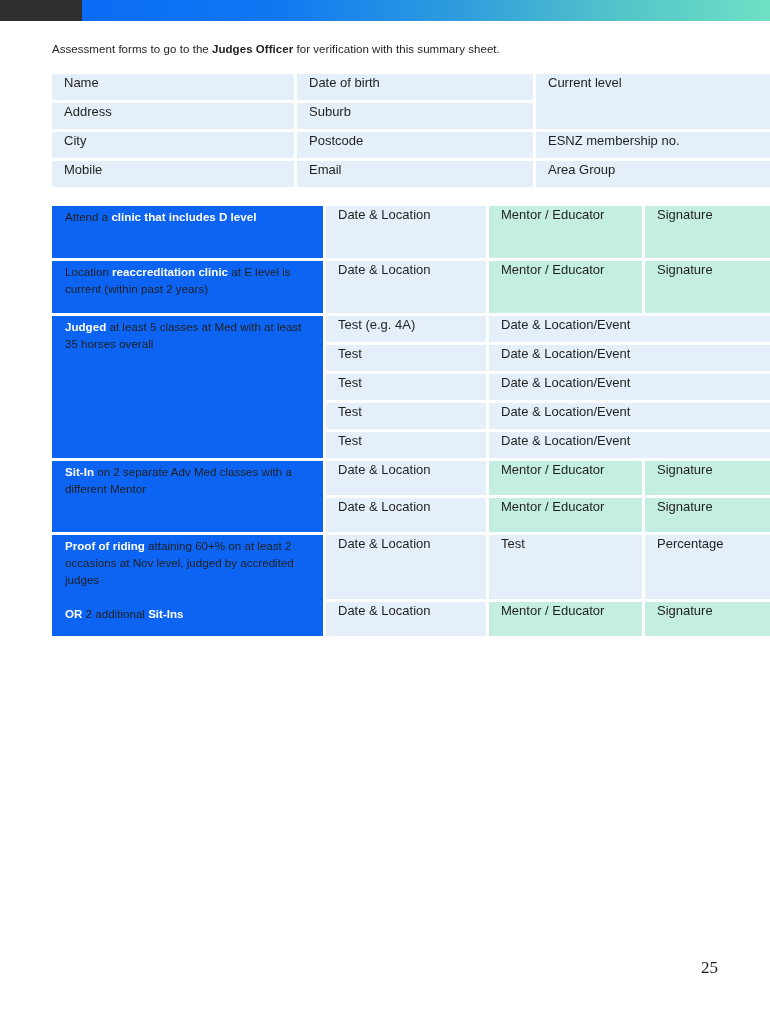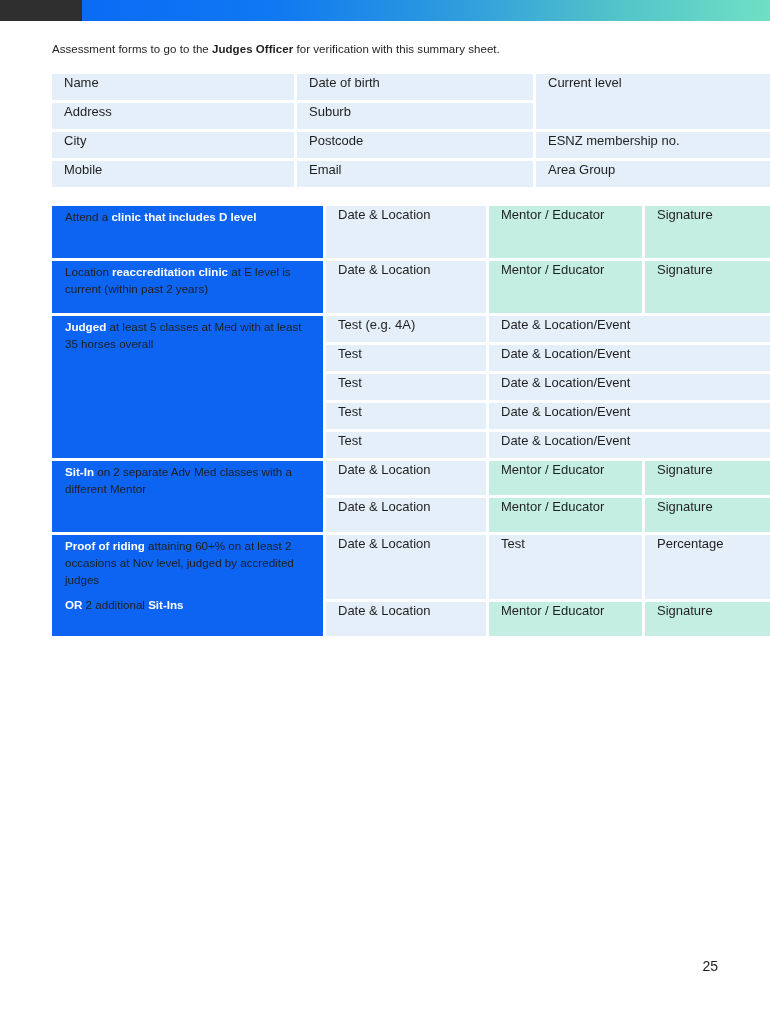--- a/index.html
+++ b/index.html
@@ -87,25 +87,26 @@
     padding: 2px 13px;
     font-size: 11.6px;
     line-height: 1.48;
   }
   .req-tbl td.sub { height: 26px; }
 
   .page-number {
     position: absolute;
     right: 52px;
     top: 958px;
-    font-size: 14px;
+    font-size: 17px;
     color: #1c1c1c;
-  }
-
-  .or-block { margin-top: 8px; }
+    font-family: Liberation Serif, serif;
+  }
+
+  .or-block { margin-top: 17px; }
 </style>
 </head>
 <body>
 
 <div class="topbar">
   <div class="topbar-dark"></div>
   <div class="topbar-gradient"></div>
 </div>
 
 <div class="page">

